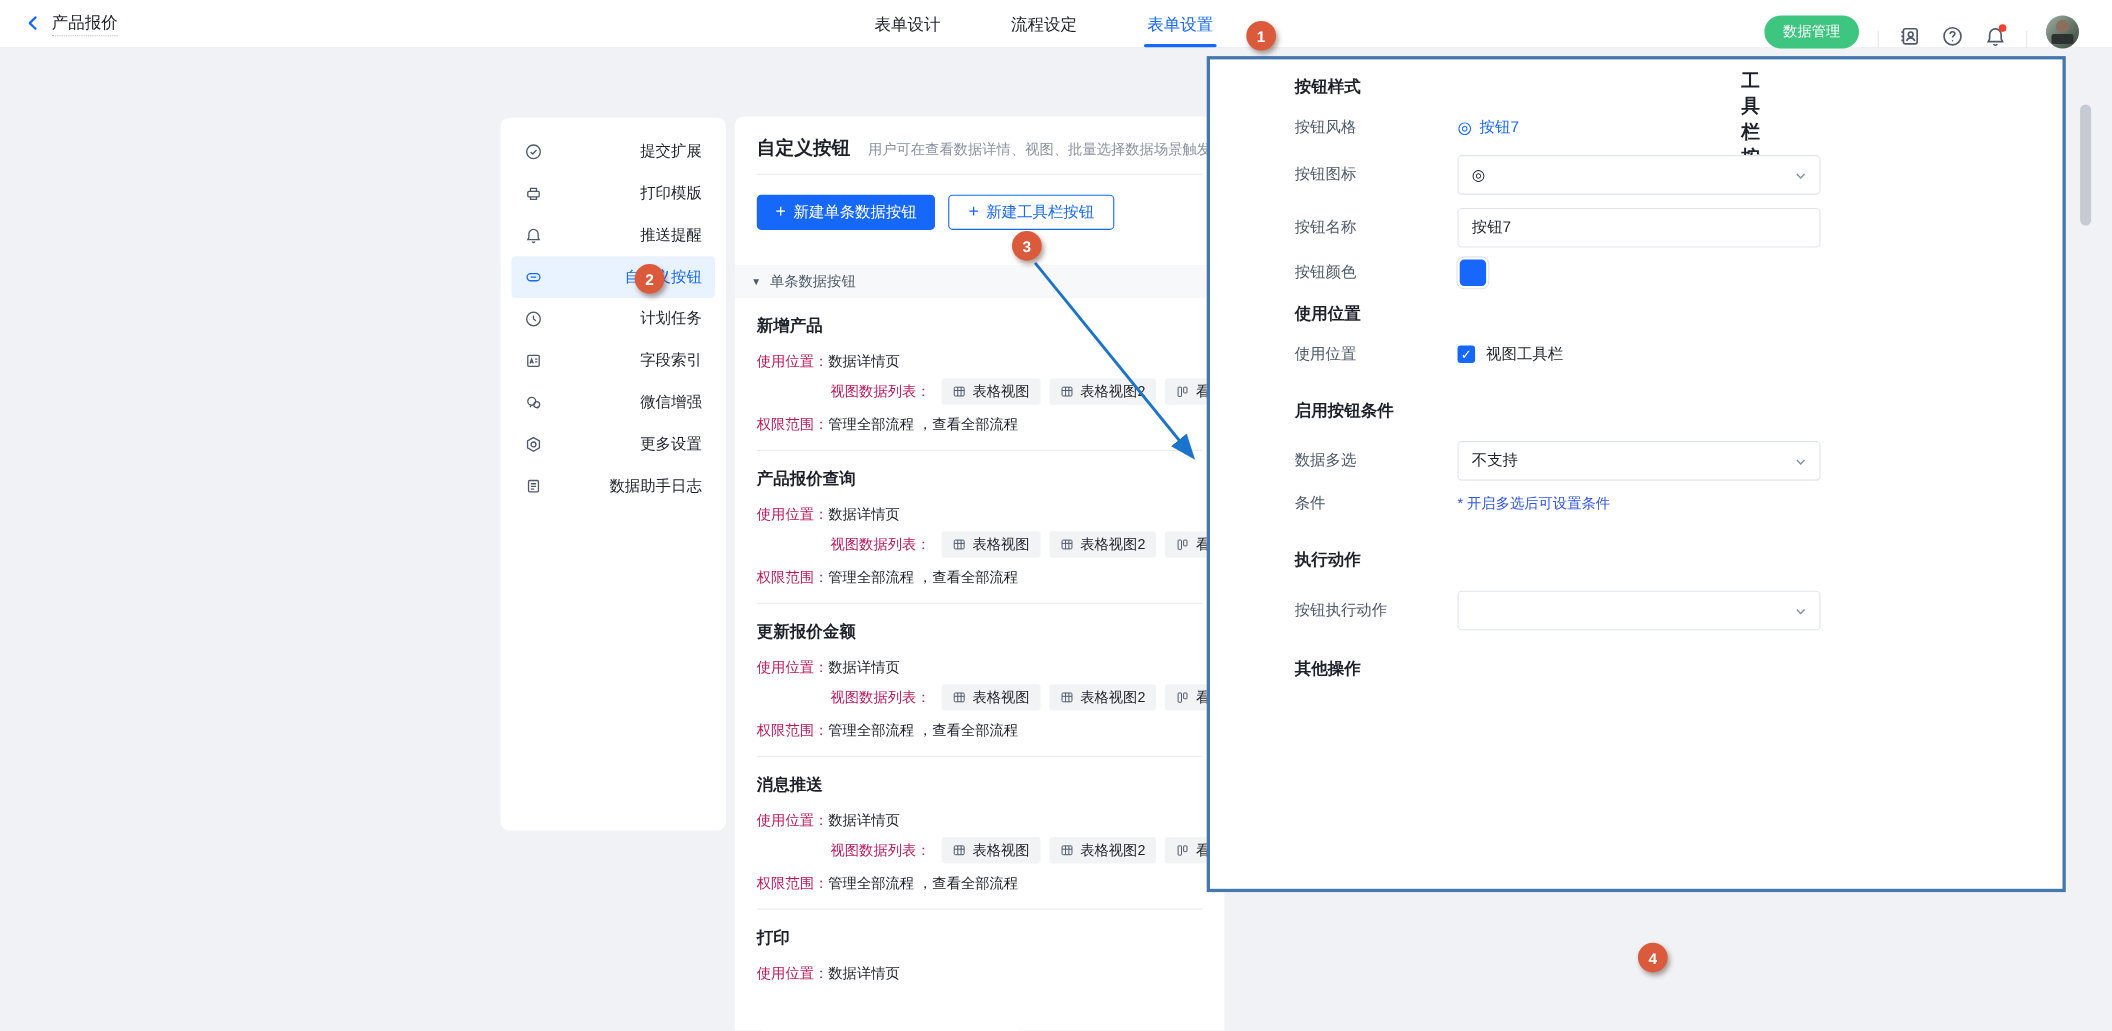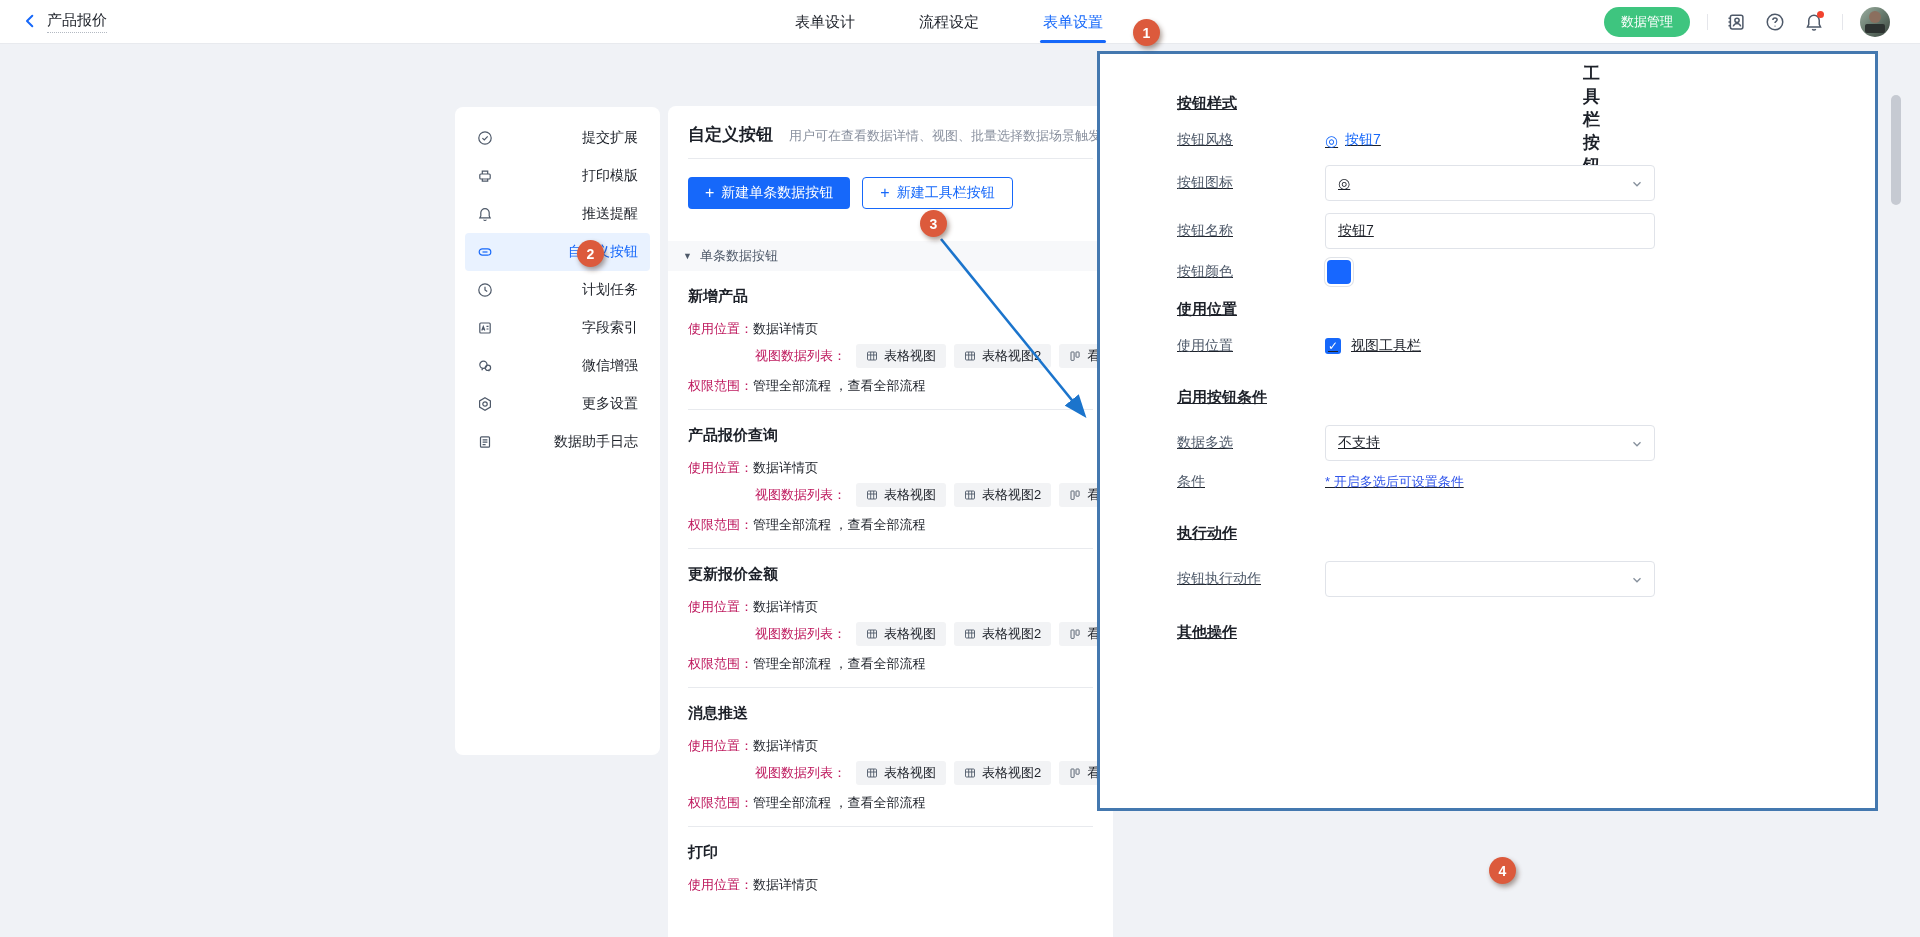--- a/index.html
+++ b/index.html
@@ -12,21 +12,21 @@
   }
   
   .header { position:absolute; left:0; top:0; width:1920px; height:44px; background:#fff;
     border-bottom:1px solid #e8eaee; z-index:5; }
   .back-group { position:absolute; left:22px; top:0; height:44px; display:flex; align-items:center; gap:9px; cursor:pointer; }
   .back-title { font-size:15px; color:#1d2129; border-bottom:1px dotted #b3b9c2; padding-bottom:2px; }
   .tabs { position:absolute; left:795px; top:0; height:44px; display:flex; gap:64px; }
   .tab { height:44px; display:flex; align-items:center; font-size:15px; color:#1d2129; position:relative; cursor:pointer; }
   .tab.active { color:#1668fa; }
   .tab.active::after { content:""; position:absolute; left:-3px; right:-3px; bottom:1px; height:3px; background:#1668fa; border-radius:2px; }
-  .header-right { position:absolute; right:30px; top:0; height:44px; display:flex; align-items:center; gap:17px; }
+  .header-right { position:absolute; right:30px; top:0; height:44px; display:flex; align-items:flex-end; gap:17px; }
   .green-btn { background:#3ec57f; color:#fff; font-size:13px; padding:6px 17px; border-radius:15px; border:none; cursor:pointer; }
   .hdivider { width:1px; height:16px; background:#e5e6eb; }
   .hicon { width:22px; height:22px; display:flex; align-items:center; justify-content:center; position:relative; cursor:pointer; }
   .red-dot { position:absolute; right:1px; top:0; width:7px; height:7px; background:#f2422e; border-radius:50%; }
   .avatar { width:30px; height:30px; border-radius:50%; overflow:hidden; position:relative; cursor:pointer;
     background:linear-gradient(135deg,#9eb0a2 0%,#6c7f72 45%,#3b463f 100%); }
   .avatar::after { content:""; position:absolute; left:5px; bottom:4px; width:20px; height:9px; background:#2c3230; border-radius:2px; }
   .avatar::before { content:""; position:absolute; left:9px; top:4px; width:12px; height:12px; background:#8b6f5e; border-radius:50%; }
   
   .sidebar { position:absolute; left:455px; top:107px; width:205px; height:648px; background:#fff; border-radius:8px; padding:12px 10px; z-index:1; }
@@ -59,21 +59,21 @@
     font-size:13px; color:#1d2129; }
   .perm-row { margin-top:9px; }
   .item-hr { height:1px; background:#e8eaee; margin-top:14px; }
   
   .drawer { position:absolute; left:1097px; top:51px; width:781px; height:760px; background:#fff;
     border:3px solid #4478af; z-index:10; display:flex; flex-direction:row; }
   .drawer-header { height:40px; position:relative; border-bottom:1px solid #e8eaee; flex:none; }
   .drawer-title { position:absolute; left:483px; top:8px; font-size:17px; font-weight:700; color:#1d2129; }
   .strip { height:20px; background:#eff1f5; flex:none; }
   .strip2 { height:21px; background:#eff1f5; flex:none; }
-  .drawer-body { flex:1; padding:40px 0 0 77px; overflow:hidden;text-decoration:underline; }
+  .drawer-body { flex:1; padding:16px 0 0 77px; overflow:hidden; }
   .sec-h { font-size:15px; font-weight:700; color:#1d2129; margin-bottom:18px; }
   .frow { display:flex; align-items:center; margin-bottom:14px; }
   .flabel { width:148px; flex:none; font-size:14px; color:#4e5969; }
   .fctl { width:330px; }
   .link-val { color:#1668fa; font-size:14px; display:flex; align-items:center; gap:7px; cursor:pointer; }
   .cdot { font-size:15px; line-height:1; }
   .select { width:330px; height:36px; border:1px solid #e0e3e9; border-radius:4px; background:#fff;
     display:flex; align-items:center; padding:0 12px; font-size:14px; color:#1d2129; cursor:pointer; position:relative; }
   .select svg { position:absolute; right:11px; top:12px; }
   .text-input { width:330px; height:36px; border:1px solid #e0e3e9; border-radius:4px; padding:0 12px;

